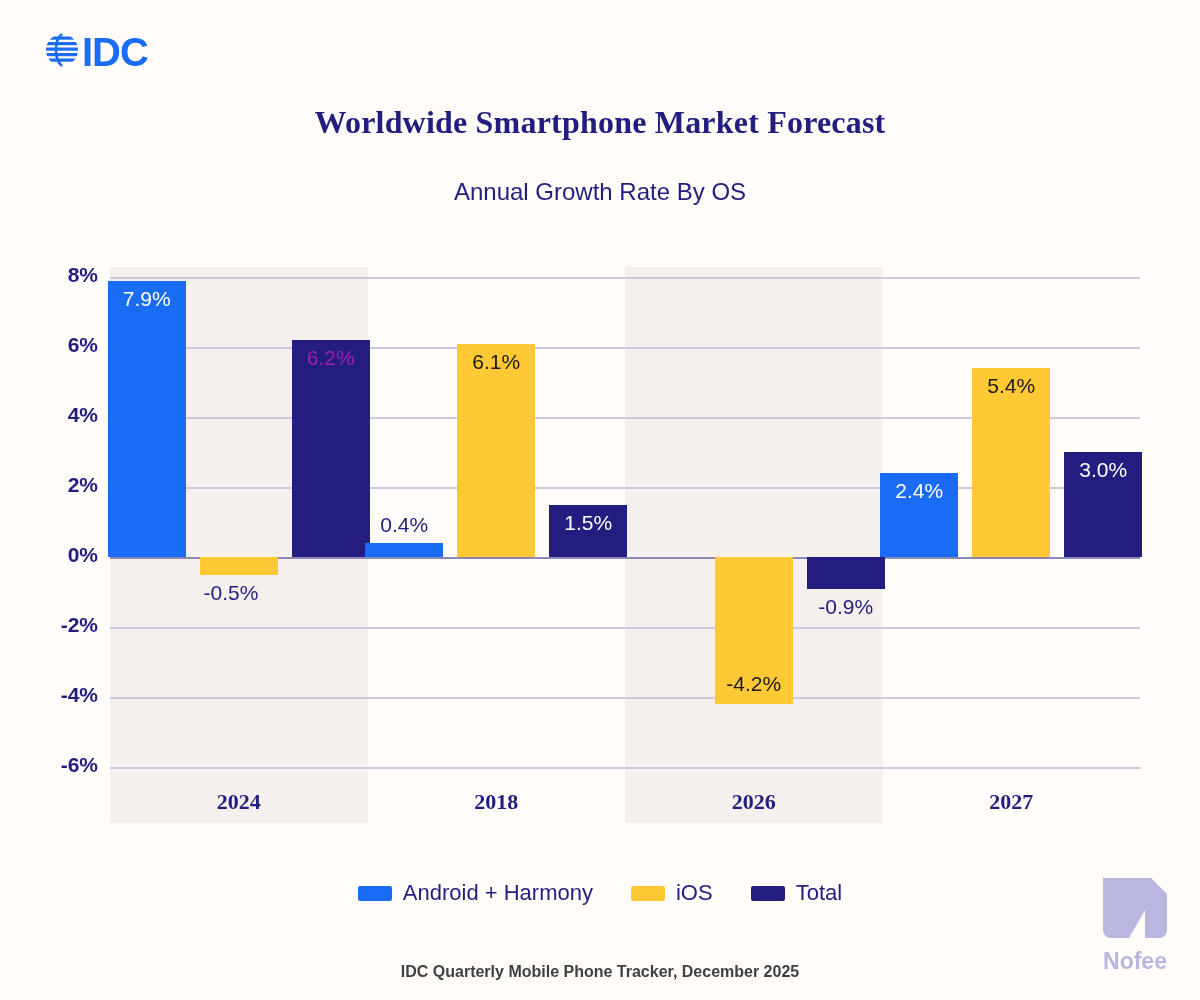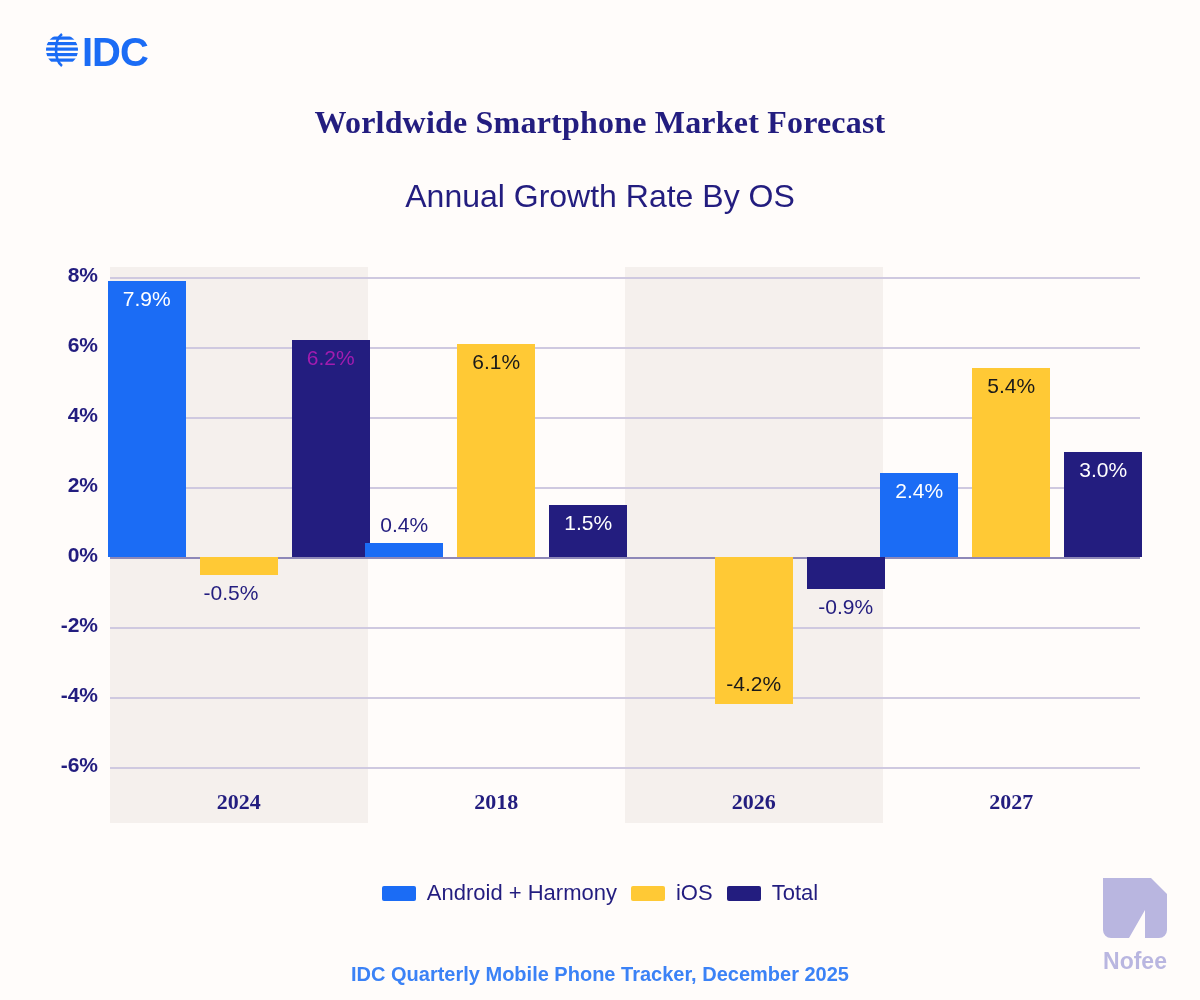--- a/index.html
+++ b/index.html
@@ -44,21 +44,21 @@
     font-weight: 700;
     color: #231d7f;
     letter-spacing: 0.2px;
   }
   #chart-subtitle {
     position: absolute;
     left: 0; top: 178px;
     width: 1200px;
     text-align: center;
     font-family: "Liberation Sans", sans-serif;
-    font-size: 32px;
+    font-size: 24px;
     font-weight: 400;
     color: #231d7f;
   }
 
   
   #plot-area {
     position: absolute;
     left: 110px;
     top: 267px;
     width: 1030px;
@@ -114,21 +114,21 @@
 
   
   #legend {
     position: absolute;
     left: 0;
     top: 880px;
     width: 1200px;
     display: flex;
     justify-content: center;
     align-items: center;
-    gap: 14px;
+    gap: 38px;
   }
   .legend-item {
     display: flex;
     align-items: center;
     gap: 11px;
   }
   .legend-swatch {
     width: 34px;
     height: 15px;
     border-radius: 2px;
@@ -140,23 +140,23 @@
   }
 
   
   #source-note {
     position: absolute;
     left: 0;
     top: 963px;
     width: 1200px;
     text-align: center;
     font-family: "Liberation Sans", sans-serif;
-    font-size: 20px;
-    font-weight: 700;
-    color: #3b82f6;
+    font-size: 16px;
+    font-weight: 700;
+    color: #404040;
   }
 
   
   #watermark {
     position: absolute;
     left: 1087px;
     top: 872px;
     width: 96px;
     text-align: center;
   }

